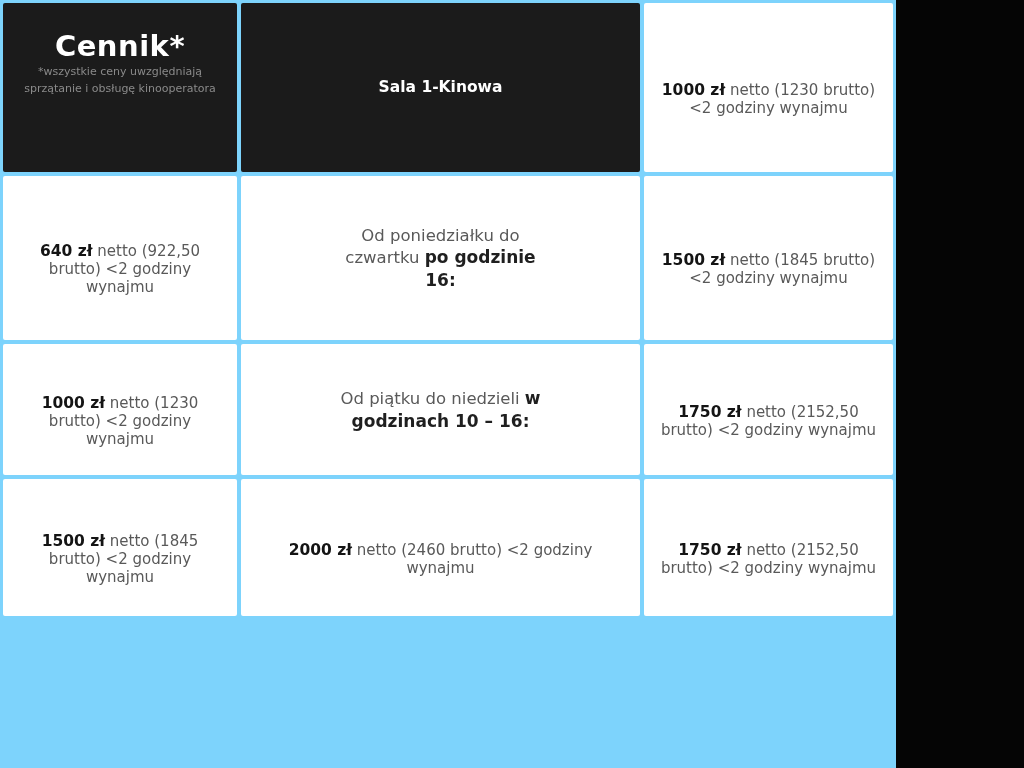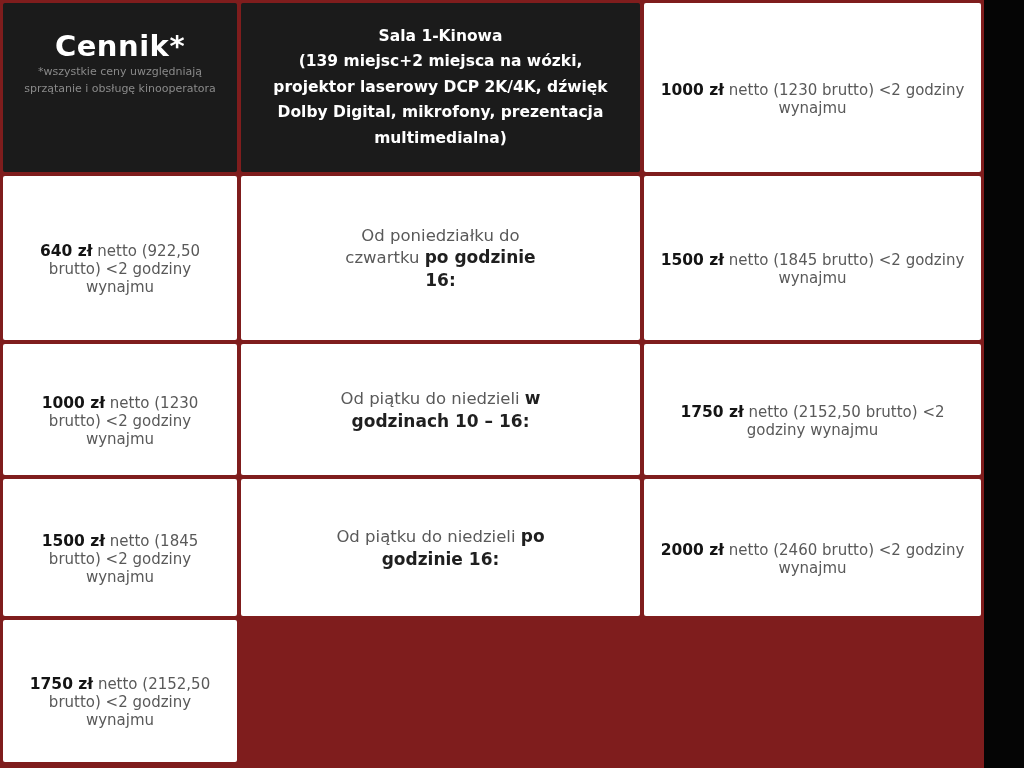--- a/index.html
+++ b/index.html
@@ -2,27 +2,27 @@
 <html lang="pl"><head>
 <meta charset="utf-8">
 <style>
   * { margin: 0; padding: 0; box-sizing: border-box; }
   html, body { width: 1024px; height: 768px; }
   body {
     font-family: "DejaVu Sans", "Liberation Sans", sans-serif;
     background: #050505;
   }
   .pricing-table {
-    width: 984px;
+    width: 896px;
     height: 768px;
     display: grid;
     grid-template-columns: 234px 399px 1fr;
     grid-template-rows: 169px 164px 131px 137px 1fr;
     gap: 4px;
-    background: #7f1d1d;
+    background: #7dd3fc;
     padding: 3px 3px 6px 3px;
   }
   .cell {
     display: flex;
     flex-direction: column;
     align-items: center;
     justify-content: center;
     text-align: center;
     border-radius: 2px;
   }
@@ -84,21 +84,20 @@
 
 <div class="pricing-table">
 
   <div class="cell head head-corner">
     <div class="title">Cennik*</div>
     <div class="footnote">*wszystkie ceny uwzględniają sprzątanie i obsługę kinooperatora</div>
   </div>
 
   <div class="cell head sala-head">
     <div class="sala-name">Sala 1-Kinowa</div>
-    <div class="sala-desc">(139 miejsc+2 miejsca na wózki, projektor laserowy DCP 2K/4K, dźwięk Dolby Digital, mikrofony, prezentacja multimedialna)</div>
   </div>
 
 
   <div class="cell body-cell">
     <div class="price-line">
       <strong>1000 zł</strong>
       <span>netto (1230 brutto) &lt;2 godziny wynajmu</span>
     </div>
   </div>
   <div class="cell body-cell">
@@ -140,26 +139,20 @@
     </div>
   </div>
   <div class="cell body-cell">
     <div class="price-line">
       <strong>1500 zł</strong>
       <span>netto (1845 brutto) &lt;2 godziny wynajmu</span>
     </div>
   </div>
 
   <div class="cell body-cell">
-    <div class="period">
-      <span>Od piątku do niedzieli</span>
-      <strong>po godzinie 16:</strong>
-    </div>
-  </div>
-  <div class="cell body-cell">
     <div class="price-line">
       <strong>2000 zł</strong>
       <span>netto (2460 brutto) &lt;2 godziny wynajmu</span>
     </div>
   </div>
   <div class="cell body-cell">
     <div class="price-line">
       <strong>1750 zł</strong>
       <span>netto (2152,50 brutto) &lt;2 godziny wynajmu</span>
     </div>

